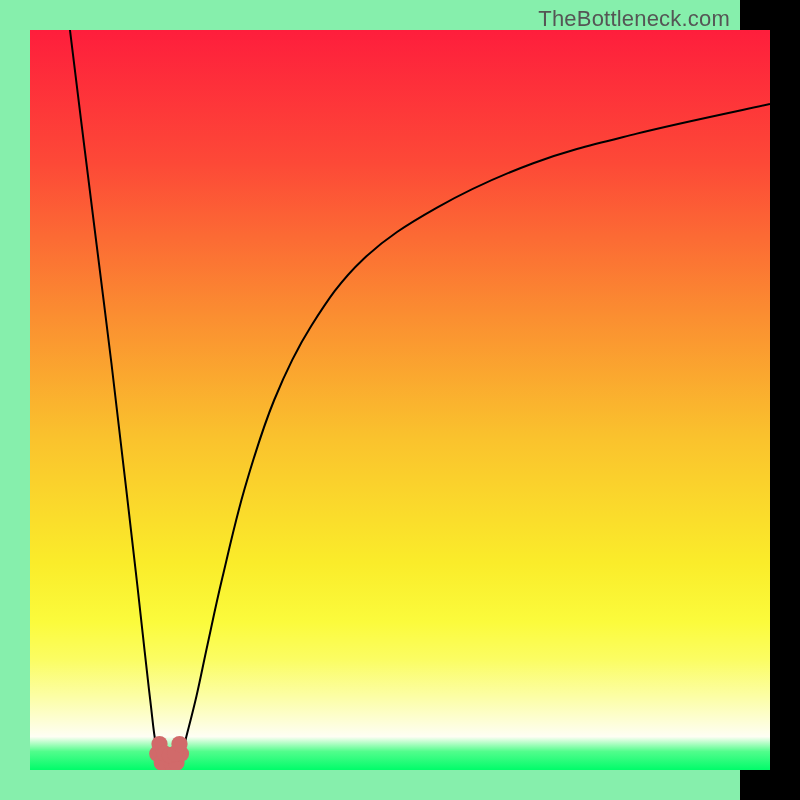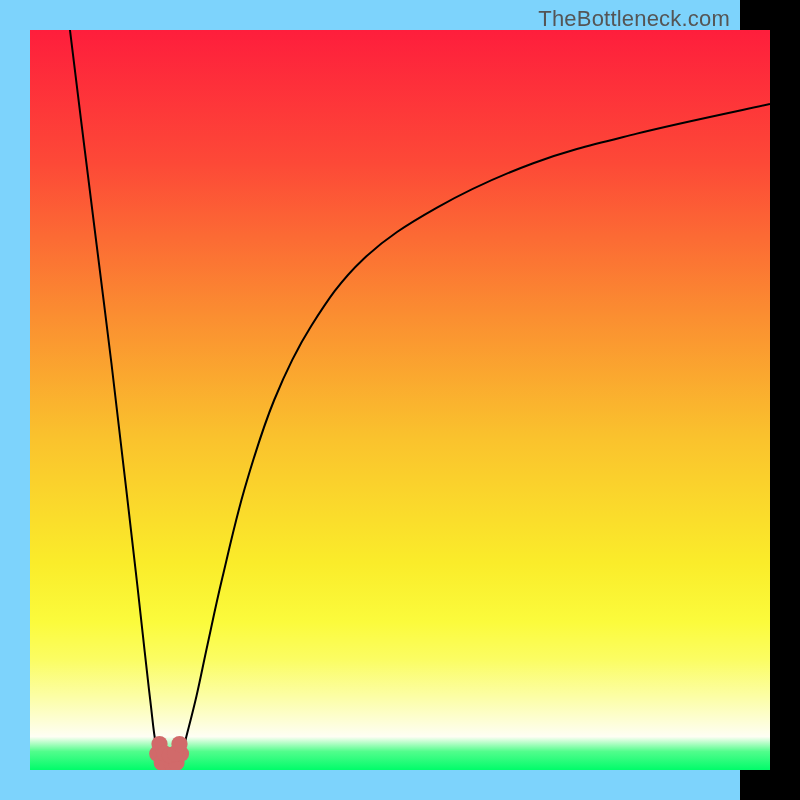--- a/index.html
+++ b/index.html
@@ -10,21 +10,21 @@
     background: #000;
     overflow: hidden;
     font-family: Arial, Helvetica, sans-serif;
   }
   .frame {
     position: absolute;
     left: 0;
     top: 0;
     width: 740px;
     height: 800px;
-    background: #7dd3fc;
+    background: #86efac;
   }
   .plot-area {
     position: absolute;
     left: 30px;
     top: 30px;
     width: 740px;
     height: 740px;
     overflow: hidden;
   }
   .gradient {

